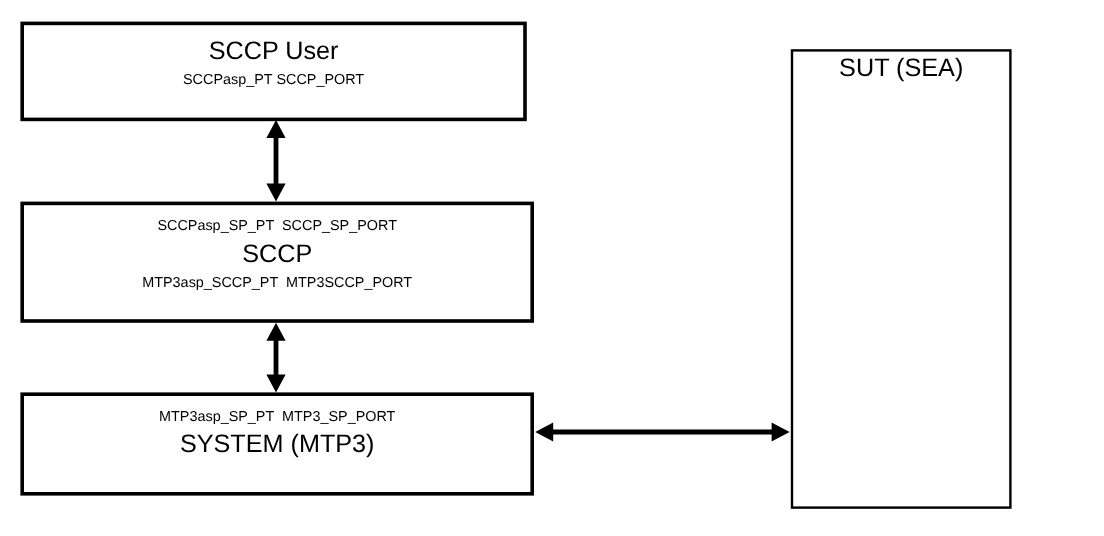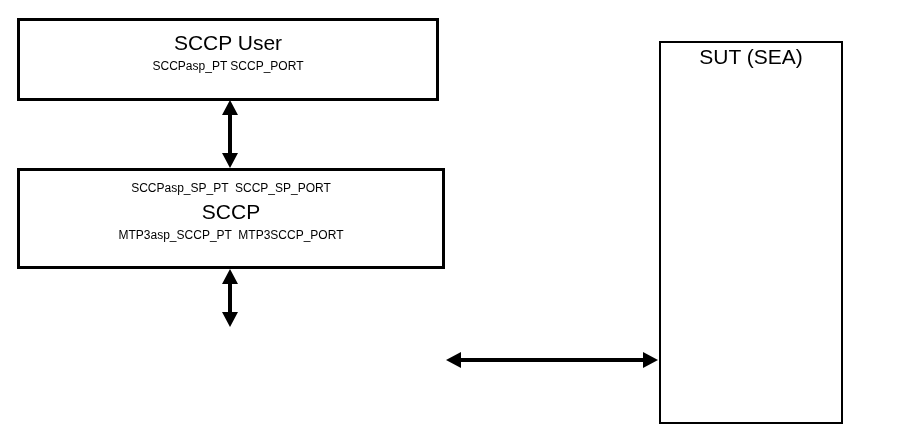--- a/index.html
+++ b/index.html
@@ -53,20 +53,24 @@
     <div class="box-title">SCCP User</div>
     <div class="box-ports">SCCPasp_PT SCCP_PORT</div>
   </div>
 
   <div class="box box-sccp">
     <div class="box-ports">SCCPasp_SP_PT  SCCP_SP_PORT</div>
     <div class="box-title">SCCP</div>
     <div class="box-ports">MTP3asp_SCCP_PT  MTP3SCCP_PORT</div>
   </div>
 
+  <div class="box box-system-mtp3">
+    <div class="box-ports">MTP3asp_SP_PT  MTP3_SP_PORT</div>
+    <div class="box-title">SYSTEM (MTP3)</div>
+  </div>
 
   <div class="box box-sut">
     <div class="box-title">SUT (SEA)</div>
   </div>
 
   <svg class="arrows-layer" width="920" height="447" viewBox="0 0 920 447" xmlns="http://www.w3.org/2000/svg">
 
     <g stroke="#000000" fill="#000000">
       <line x1="230" y1="113" x2="230" y2="156" stroke-width="4"></line>
       <polygon points="230,100 222,115 238,115" stroke="none"></polygon>

